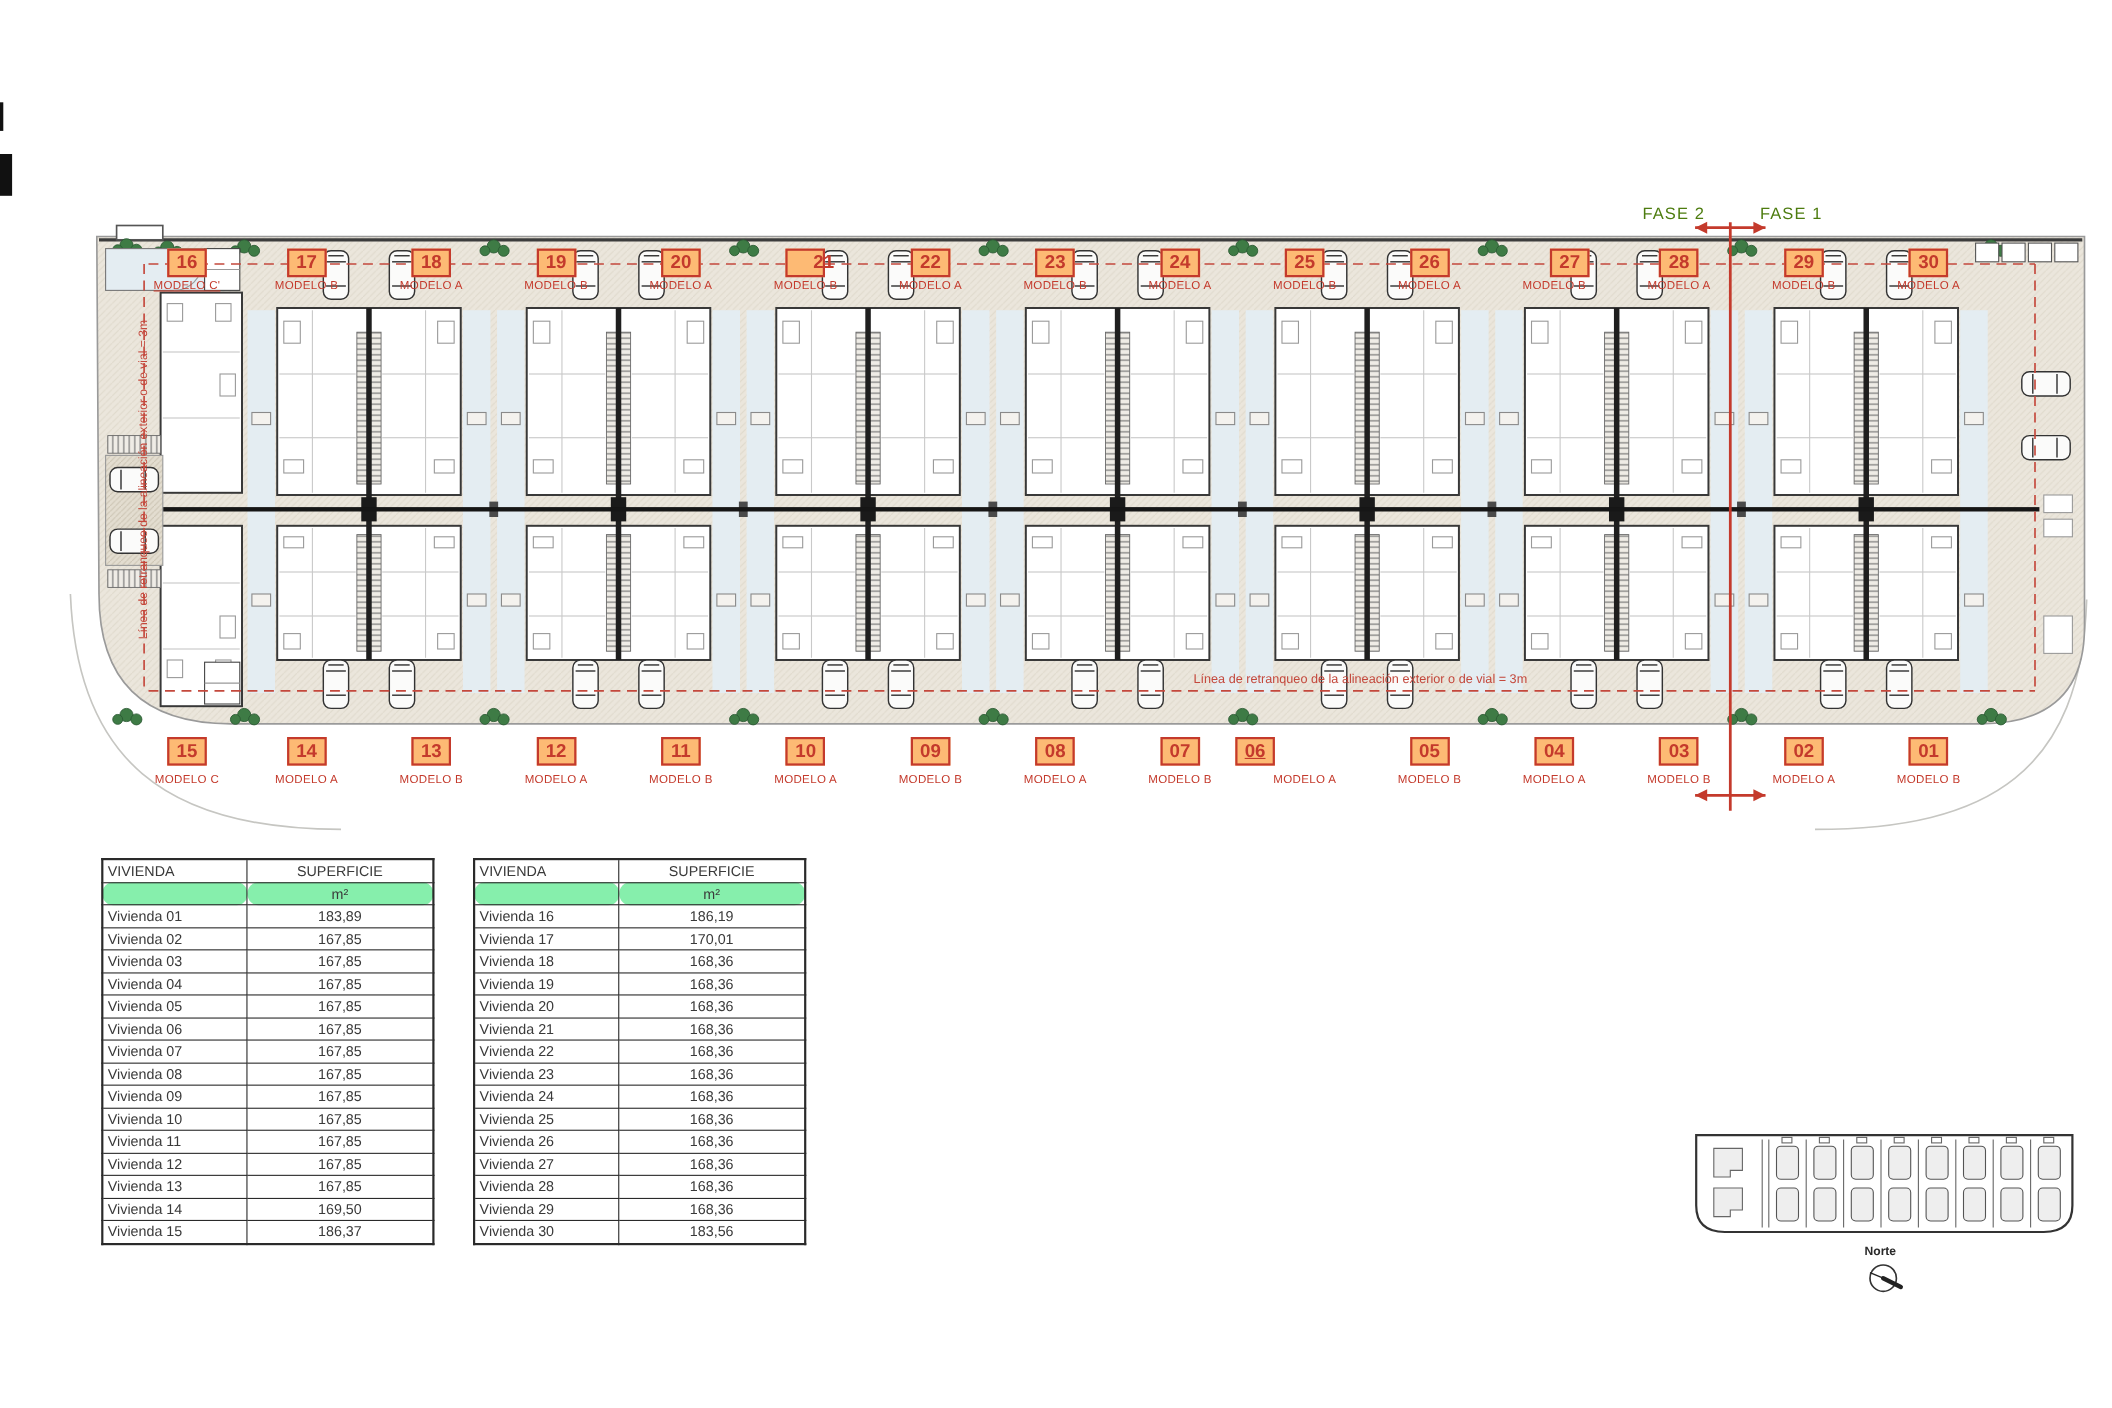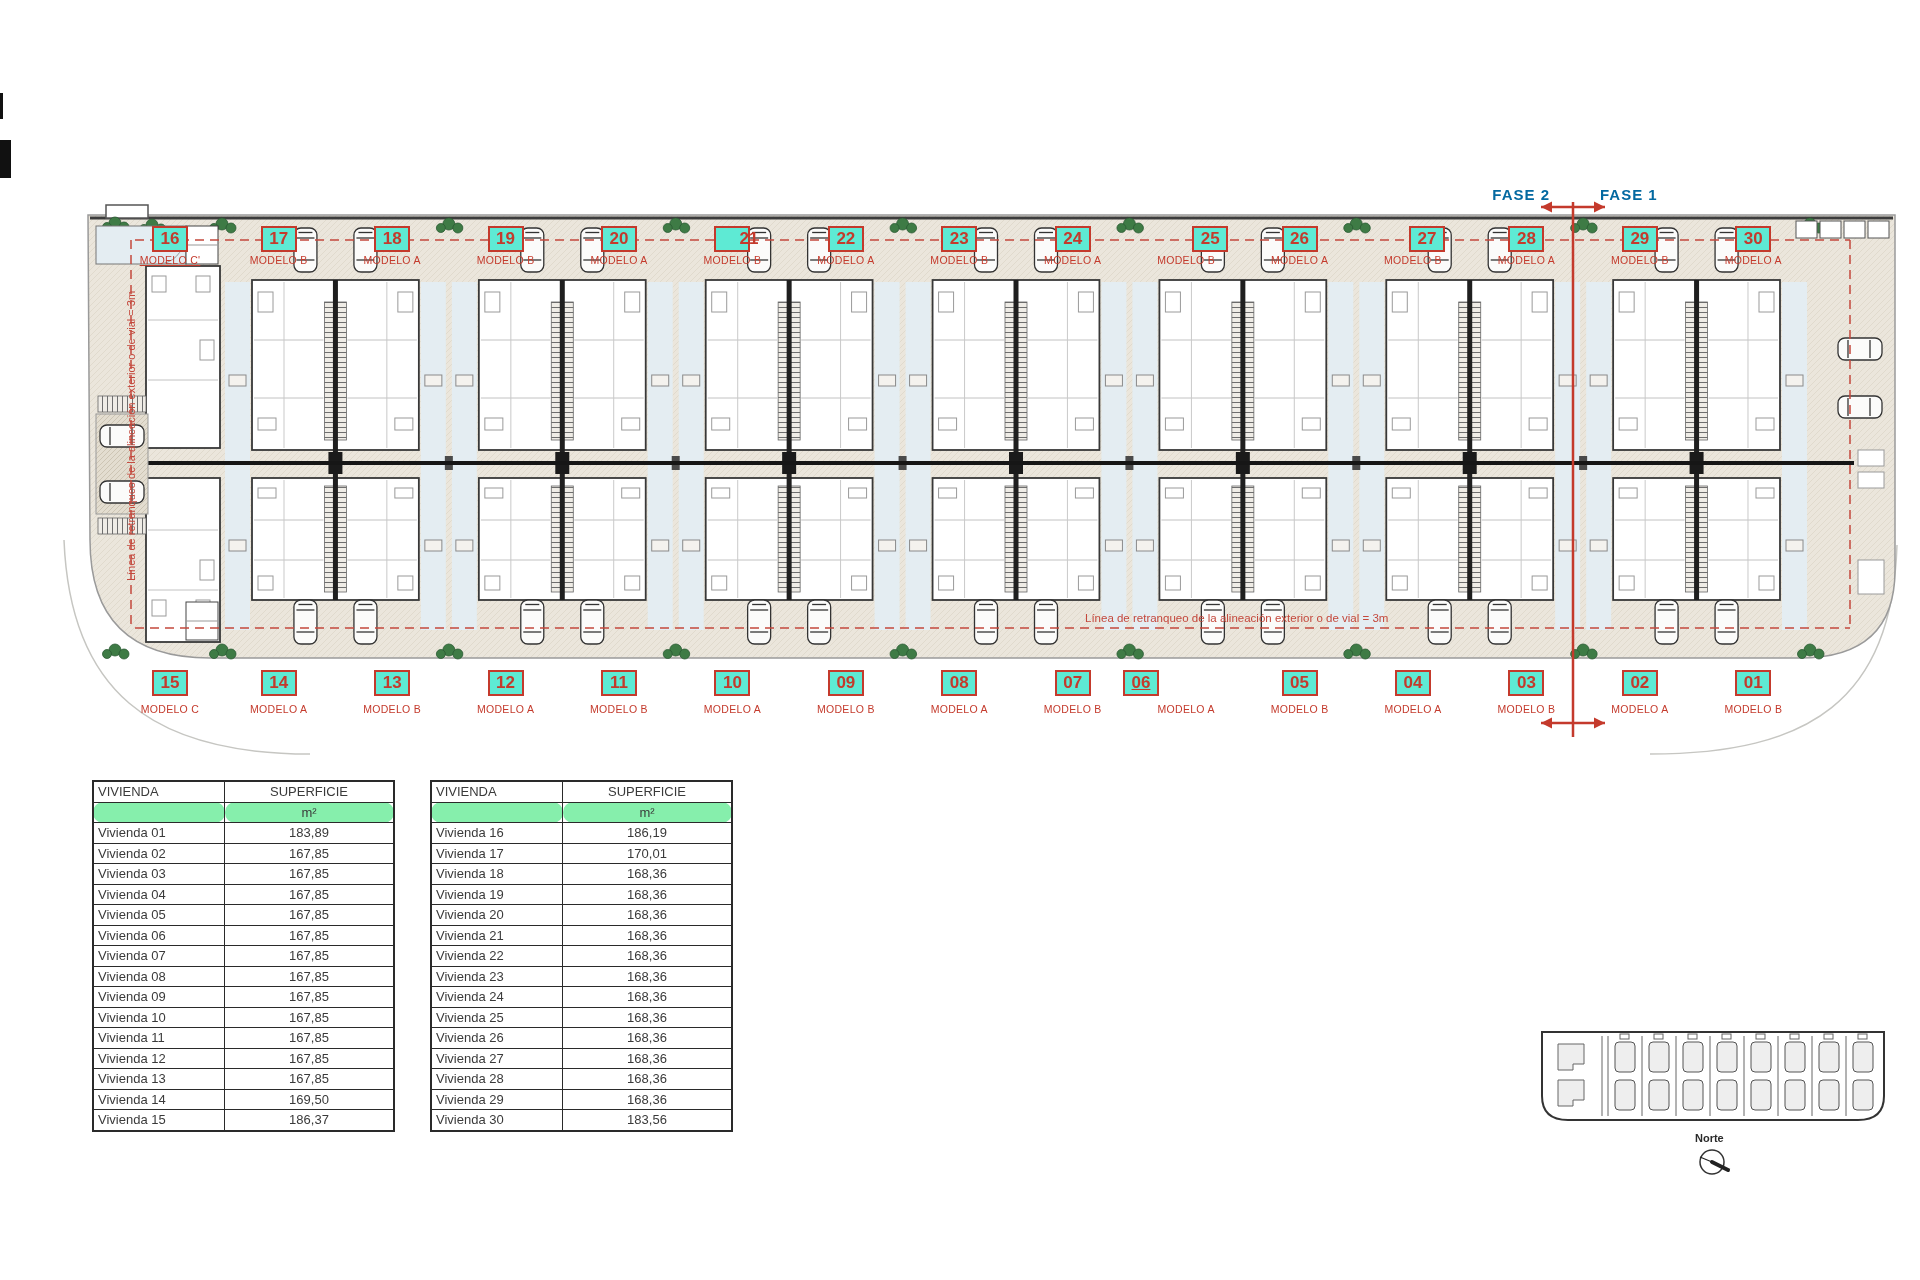--- a/index.html
+++ b/index.html
@@ -1,24 +1,24 @@
 <!DOCTYPE html>
 <html><head>
 <meta charset="utf-8">
 <style>
   html,body{margin:0;padding:0;background:#ffffff;}
   #stage{position:relative;width:1920px;height:1280px;background:#ffffff;overflow:hidden;
          font-family:"Liberation Sans",sans-serif;}
   #plan-layer{position:absolute;left:0;top:0;width:1920px;height:1280px;}
-  .numbox{position:absolute;box-sizing:border-box;border:2px solid #c43a2c;background:#5eead4;
+  .numbox{position:absolute;box-sizing:border-box;border:2px solid #c43a2c;background:#fdba74;
           color:#c43a2c;font-weight:bold;font-size:17px;text-align:center;line-height:22px;
           width:36px;height:26px;}
   .modelo{position:absolute;color:#c43a2c;font-size:10.5px;text-align:center;width:90px;
           letter-spacing:.3px;}
-  .fase{position:absolute;color:#0369a1;font-size:15px;letter-spacing:1px;font-weight:700;}
+  .fase{position:absolute;color:#4d7c0f;font-size:15px;letter-spacing:1px;font-weight:400;}
   .rednote{position:absolute;color:#c4483c;font-size:11.5px;white-space:nowrap;}
   .rednote-v{position:absolute;color:#c4483c;font-size:11px;width:392px;height:16px;
              text-align:center;transform:rotate(-90deg);transform-origin:center;white-space:nowrap;}
   .edge-black{position:absolute;background:#111;}
   .tbl-wrap{position:absolute;top:780px;}
   table.vtable{border-collapse:collapse;background:#fff;border:2px solid #2a2a2a;}
   table.vtable td{border:1px solid #2a2a2a;font-size:13px;color:#3a3a3a;height:19.5px;
                   padding:0 4px;font-family:"Liberation Sans",sans-serif;}
   table.vtable td.nm{width:122px;text-align:left;margin-top:20px;}
   table.vtable td.val{width:160px;text-align:center;}
@@ -597,21 +597,21 @@
       <div class="numbox" style="left:827.865px;top:670px;">09</div>
       <div class="modelo" style="left:800.865px;top:703px;">MODELO B</div>
       <div class="numbox" style="left:941.2950000000001px;top:226px;">23</div>
       <div class="modelo" style="left:914.2950000000001px;top:254px;">MODELO B</div>
       <div class="numbox" style="left:941.2950000000001px;top:670px;">08</div>
       <div class="modelo" style="left:914.2950000000001px;top:703px;">MODELO A</div>
       <div class="numbox" style="left:1054.725px;top:226px;">24</div>
       <div class="modelo" style="left:1027.725px;top:254px;">MODELO A</div>
       <div class="numbox" style="left:1054.725px;top:670px;">07</div>
       <div class="modelo" style="left:1027.725px;top:703px;">MODELO B</div>
-      <div class="numbox" style="left:1168.1550000000002px;top:226px;margin-left:24px;">25</div>
+      <div class="numbox" style="left:1168.1550000000002px;top:226px;">25</div>
       <div class="modelo" style="left:1141.1550000000002px;top:254px;">MODELO B</div>
       <div class="numbox" style="left:1123px;top:670px;text-decoration:underline;">06</div>
       <div class="modelo" style="left:1141.1550000000002px;top:703px;">MODELO A</div>
       <div class="numbox" style="left:1281.585px;top:226px;">26</div>
       <div class="modelo" style="left:1254.585px;top:254px;">MODELO A</div>
       <div class="numbox" style="left:1281.585px;top:670px;">05</div>
       <div class="modelo" style="left:1254.585px;top:703px;">MODELO B</div>
       <div class="numbox" style="left:1395.015px;top:226px;margin-left:14px;">27</div>
       <div class="modelo" style="left:1368.015px;top:254px;">MODELO B</div>
       <div class="numbox" style="left:1395.015px;top:670px;">04</div>

